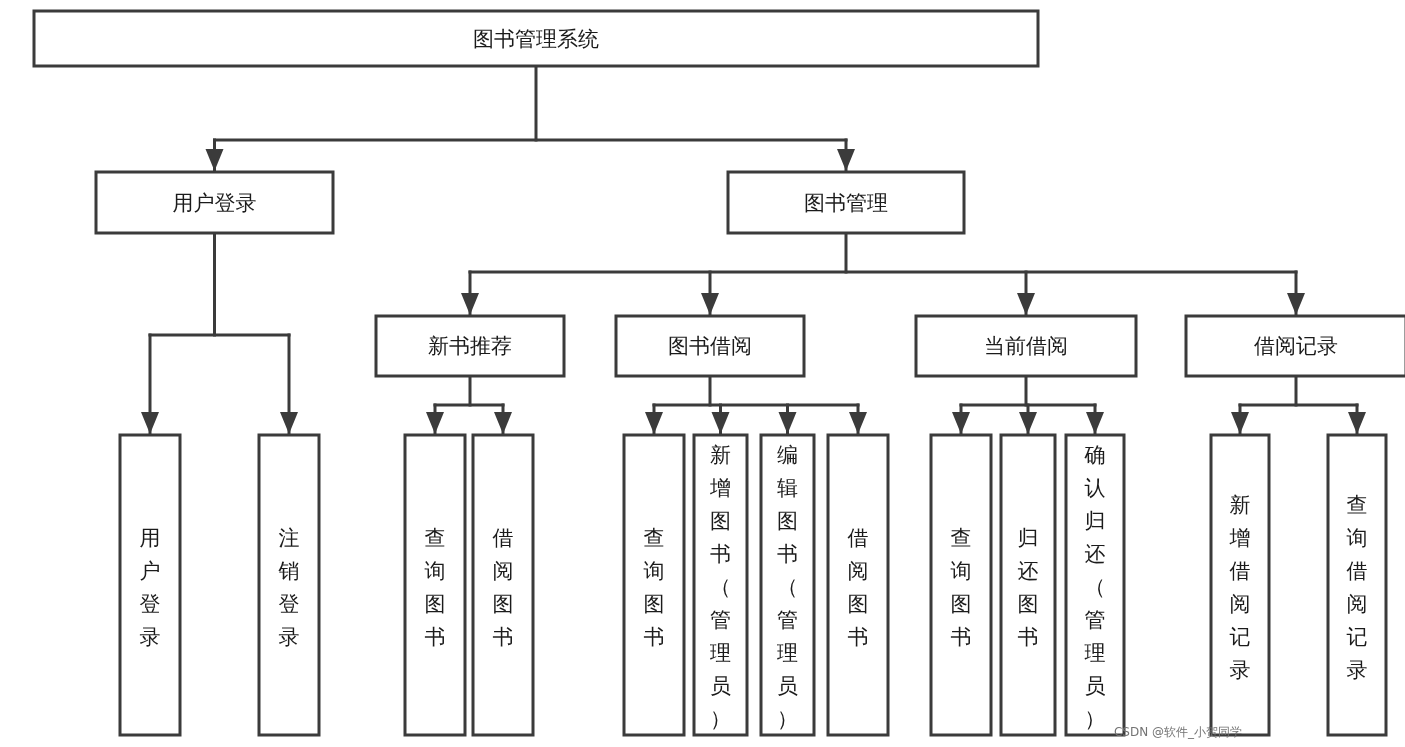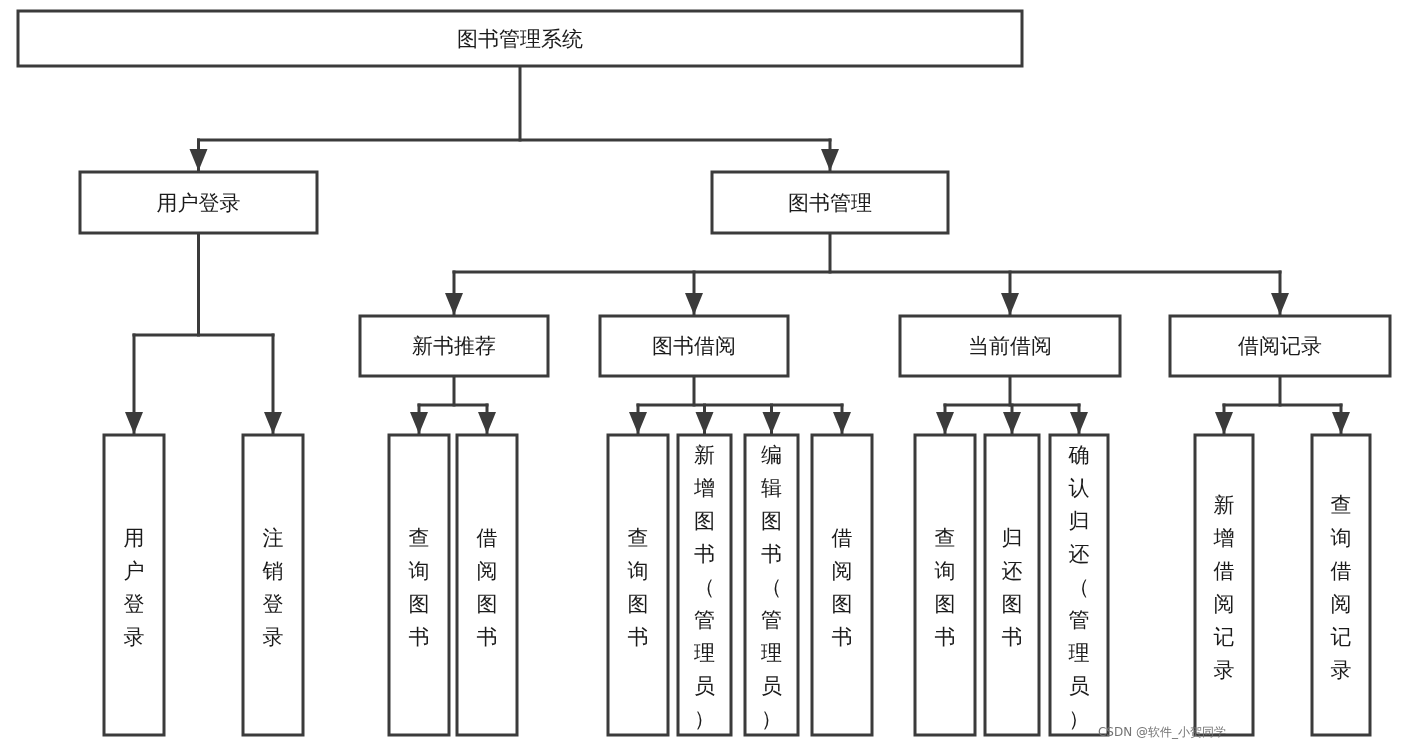--- a/index.html
+++ b/index.html
@@ -10,21 +10,21 @@
   }
   body {
     width: 1405px;
     height: 747px;
     position: relative;
     overflow: hidden;
     font-family: "DejaVu Sans", "Liberation Sans", sans-serif;
   }
   #diagram-root {
     position: absolute;
-    left: 0;
+    left: 16px;
     top: 0;
     width: 1238px;
     height: 747px;
     text-align: right;
   }
   svg.diagram-canvas {
     display: block;
     width: 1405px;
     height: 747px;
     background: #ffffff;

